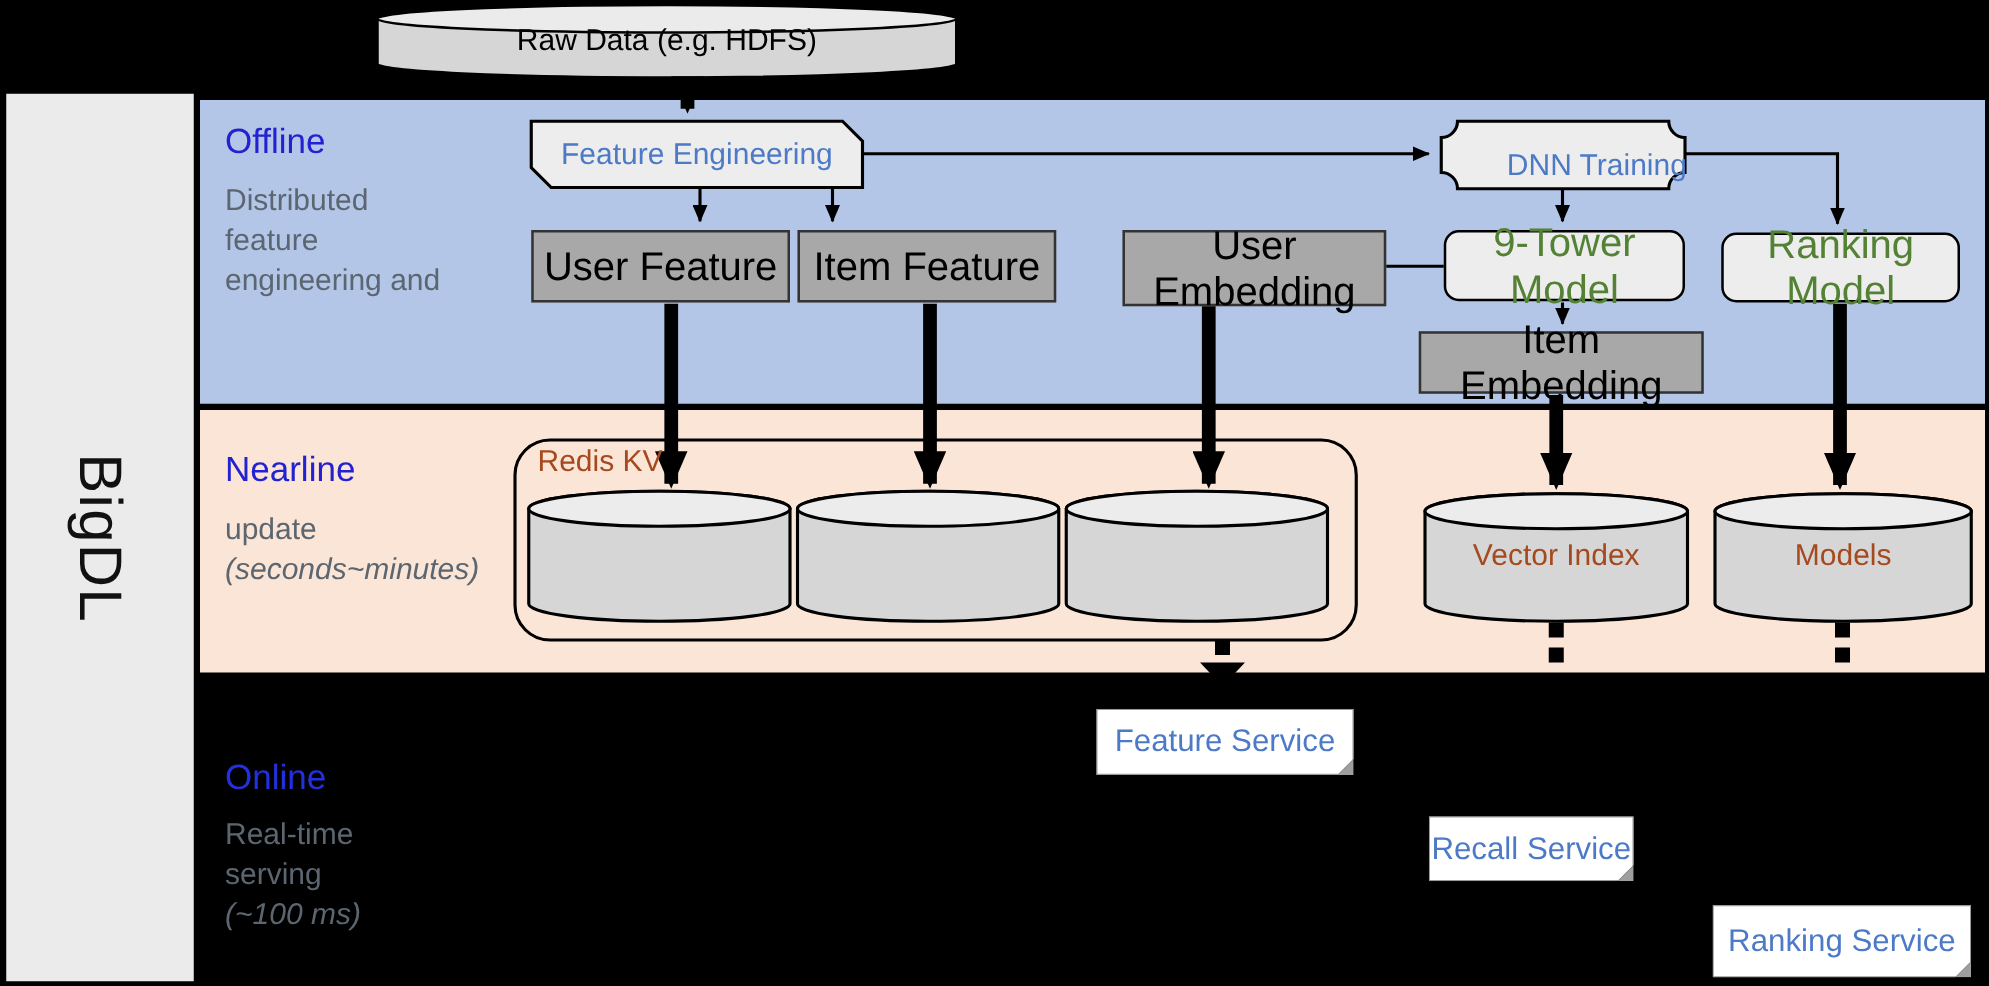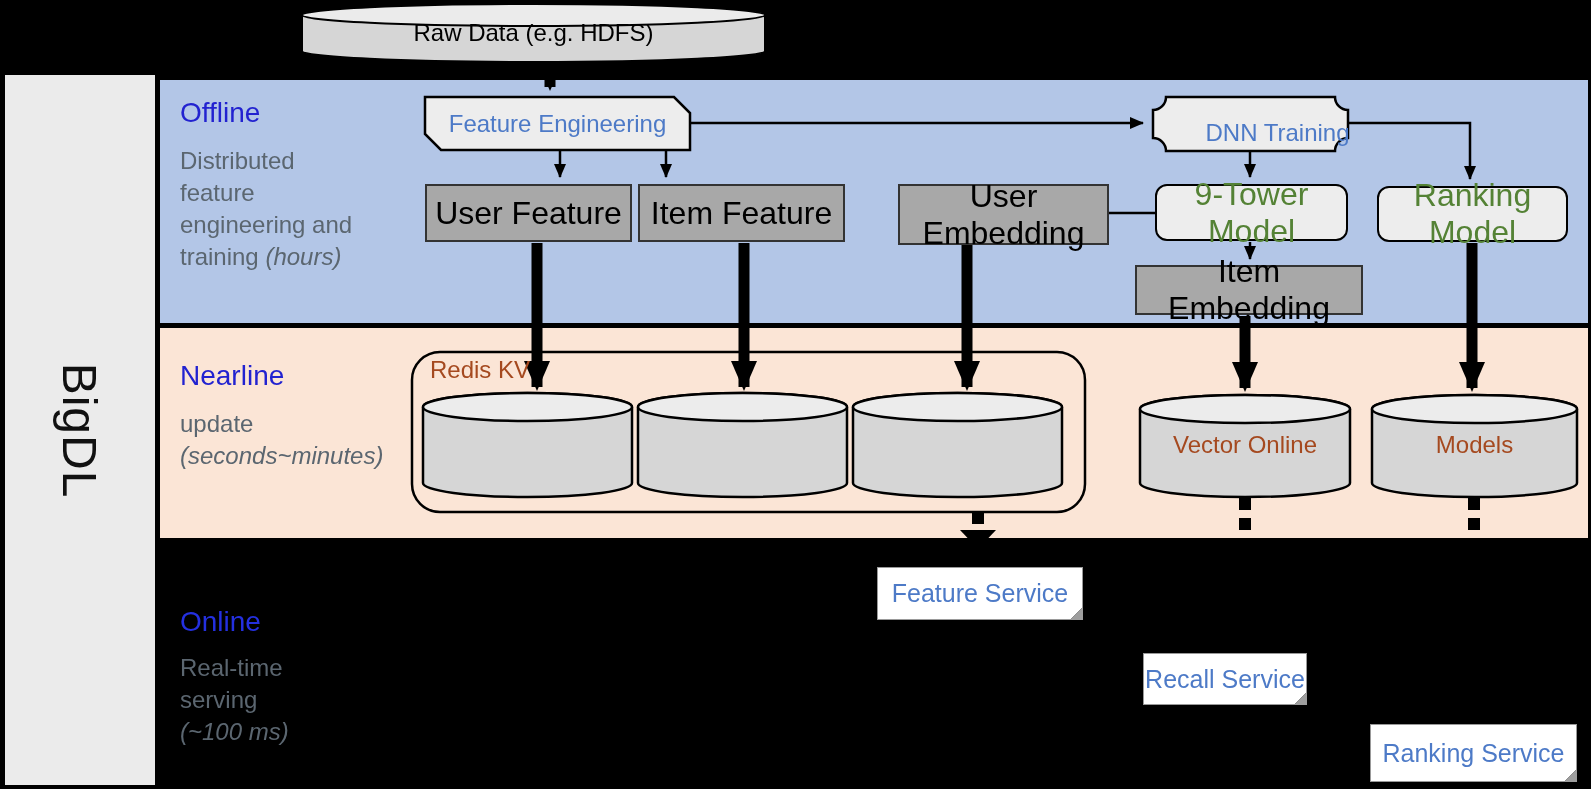--- a/index.html
+++ b/index.html
@@ -129,41 +129,40 @@
         <rect x="1468" y="518" width="12" height="12"></rect>
       </g>
     </g>
   </svg>
 
   <div class="band-title" style="left:180px;top:97px;">Offline</div>
   <div class="band-desc" style="left:180px;top:145px;width:240px;">
     <span class="line">Distributed</span>
     <span class="line">feature</span>
     <span class="line">engineering and</span>
-    <span class="line"><span>training</span> <span class="time">(hours)</span></span>
   </div>
 
   <div class="band-title" style="left:180px;top:360px;">Nearline</div>
   <div class="band-desc" style="left:180px;top:408px;width:260px;">
     <span class="line">update</span>
     <span class="time block">(seconds~minutes)</span>
   </div>
 
   <div class="band-title on-black" style="left:180px;top:606px;">Online</div>
   <div class="band-desc" style="left:180px;top:652px;width:220px;">
     <span class="line">Real-time</span>
     <span class="line">serving</span>
     <span class="time block">(~100 ms)</span>
   </div>
 
   <div class="lbl center" style="left:302px;top:20px;width:463px;height:26px;color:#000;">Raw Data (e.g. HDFS)</div>
   <div class="lbl center blue-lbl" style="left:425px;top:97px;width:265px;height:53px;">Feature Engineering</div>
   <div class="lbl center blue-lbl" style="left:1153px;top:97px;width:195px;height:72px;margin-left:27px;">DNN Training</div>
   <div class="lbl brown-lbl" style="left:430px;top:356px;">Redis KV</div>
-  <div class="lbl center brown-lbl" style="left:1140px;top:430px;width:210px;height:30px;">Vector Online</div>
+  <div class="lbl center brown-lbl" style="left:1140px;top:430px;width:210px;height:30px;">Vector Index</div>
   <div class="lbl center brown-lbl" style="left:1372px;top:430px;width:205px;height:30px;">Models</div>
 
   <div class="box dark" style="left:425px;top:184px;width:207px;height:58px;">User Feature</div>
   <div class="box dark" style="left:638px;top:184px;width:207px;height:58px;">Item Feature</div>
   <div class="box dark" style="left:874px;top:184px;width:211px;height:61px;margin-left:24px;">User Embedding</div>
   <div class="box dark" style="left:1135px;top:265px;width:228px;height:50px;">Item Embedding</div>
 
   <div class="box rounded" style="left:1155px;top:184px;width:193px;height:57px;">9-Tower Model</div>
   <div class="box rounded" style="left:1377px;top:186px;width:191px;height:56px;">Ranking Model</div>
 

